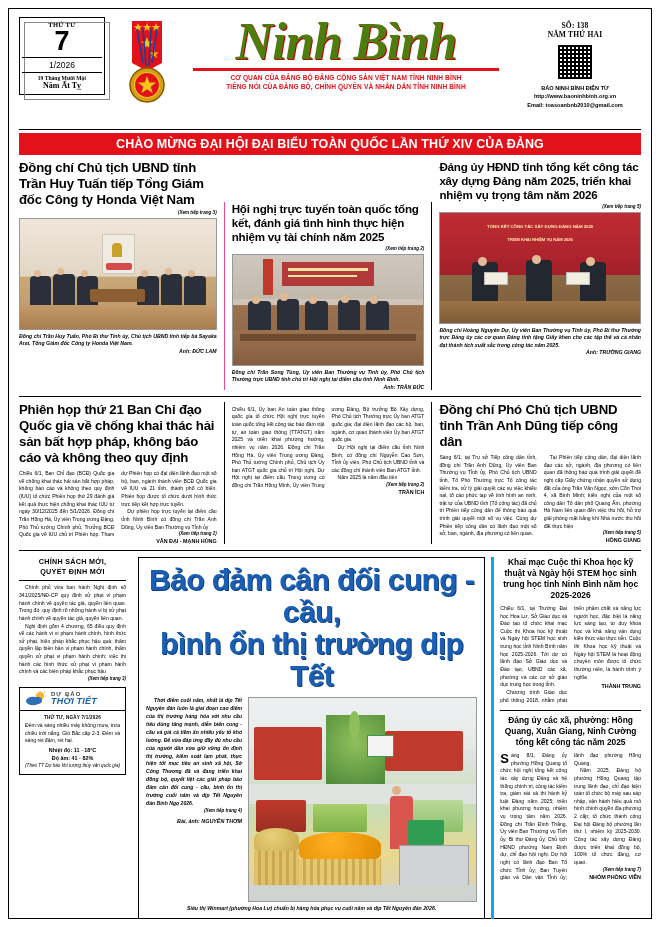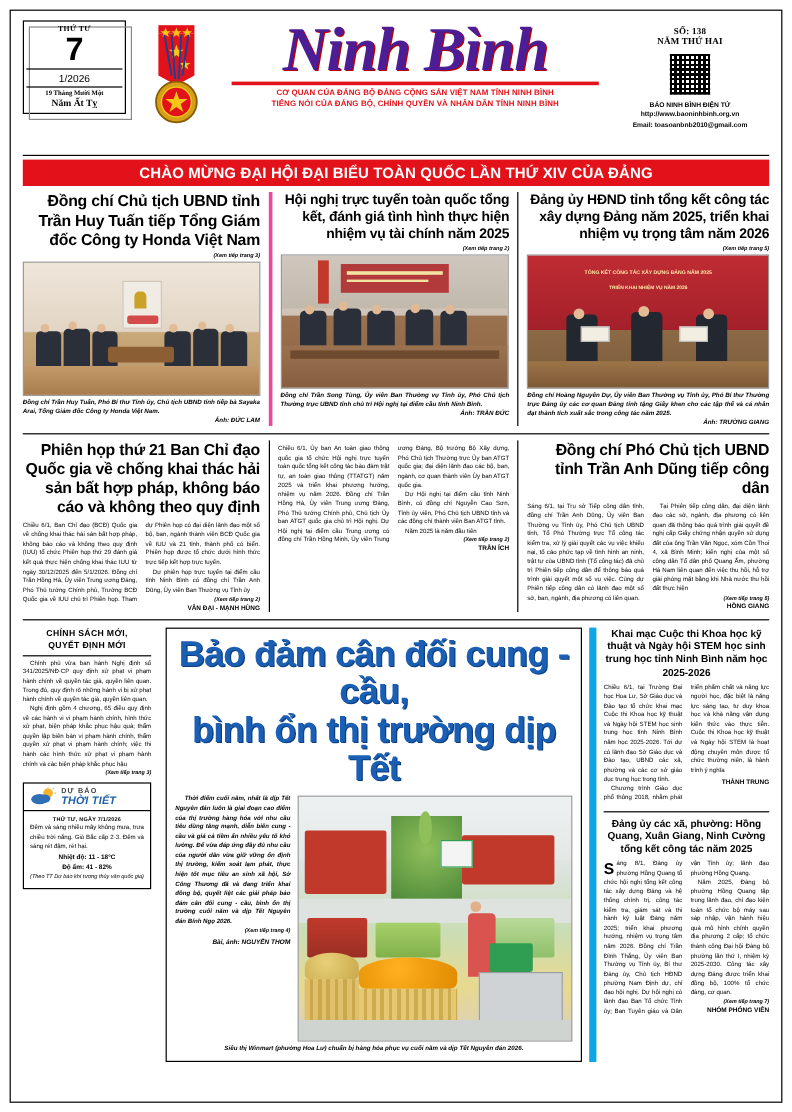--- a/index.html
+++ b/index.html
@@ -14,45 +14,45 @@
   .datecard:before{content:"";position:absolute;left:4px;top:4px;width:100%;height:100%;border:1px solid #888;z-index:-1;}
   .dc-dow{font-size:6.5px;font-weight:bold;font-family:"Liberation Serif",serif;letter-spacing:.3px;}
   .dc-num{font-size:27px;font-weight:bold;line-height:.95;font-family:"Liberation Sans",sans-serif;padding:1px 0 2px;border-bottom:1px solid #000;}
   .dc-my{font-size:8.5px;font-weight:normal;padding-top:2px;border-bottom:1px solid #000;padding-bottom:2px;}
   .dc-lunar1{font-size:5.6px;font-family:"Liberation Serif",serif;font-weight:bold;padding-top:2px;}
   .dc-lunar2{font-size:8px;font-family:"Liberation Serif",serif;font-weight:bold;}
 
   .emblem{width:72px;flex:0 0 72px;display:flex;align-items:flex-start;justify-content:center;padding-top:2px;}
 
   .titleblock{flex:1 1 auto;text-align:center;padding:0 4px;}
-  .paper-title{font-family:"Liberation Serif",serif;font-weight:bold;font-style:italic;color:#4c1d95;font-size:52px;line-height:.95;letter-spacing:-1px;margin:0;text-shadow:1px 1px 0 #b00;}
+  .paper-title{font-family:"Liberation Serif",serif;font-weight:bold;font-style:italic;color:#4d7c0f;font-size:52px;line-height:.95;letter-spacing:-1px;margin:0;text-shadow:1px 1px 0 #b00;}
   .rule-red{height:3px;background:#e3121a;margin:2px 6px 3px;}
   .sub1,.sub2{font-size:6.6px;font-weight:bold;color:#e3121a;letter-spacing:.1px;line-height:1.25;}
 
   .infoblock{width:132px;flex:0 0 132px;text-align:center;font-family:"Liberation Serif",serif;padding-top:4px;}
   .iss{font-size:7.5px;font-weight:bold;letter-spacing:.2px;}
   .qr{width:34px;height:34px;margin:4px auto 3px;background:
       repeating-linear-gradient(90deg,#000 0 2px,#fff 2px 4px),
       repeating-linear-gradient(0deg,#000 0 2px,transparent 2px 4px);
       background-blend-mode:multiply;border:2px solid #fff;outline:1px solid #fff;}
   .elec{font-size:5.6px;font-weight:bold;font-family:"Liberation Sans",sans-serif;line-height:1.5;}
 
   .hr-thin{border-top:1px solid #000;margin:0 10px;}
 
   
   .banner{background:#e3121a;color:#fff;text-align:center;font-weight:bold;font-size:12.5px;letter-spacing:.1px;padding:3.5px 0 4px;margin:3px 10px 0;}
 
   
   .row1{display:flex;margin:5px 10px 0;}
   .col{box-sizing:border-box;}
   .c1{width:206px;padding-right:7px;}
-  .c2{width:210px;padding:0 7px;border-left:3px solid #ec4899;border-right:1px solid #000;}
+  .c2{width:210px;padding:0 7px;border-left:1px solid #ec4899;border-right:1px solid #000;margin-top:42px;}
   .c3{width:210px;padding-left:7px;}
 
-  .hl{font-weight:bold;text-align:right;line-height:1.22;font-size:13.2px;letter-spacing:-.2px;}
+  .hl{font-weight:bold;text-align:left;line-height:1.22;font-size:13.2px;letter-spacing:-.2px;}
   .hl.sm{font-size:11.6px;}
   .contd{font-size:4.6px;font-weight:bold;text-align:right;font-style:italic;margin-top:2px;}
   .photo{width:100%;height:112px;margin-top:3px;border:1px solid #999;box-sizing:border-box;position:relative;overflow:hidden;}
   .cap{font-size:5.2px;font-weight:bold;font-style:italic;line-height:1.42;text-align:justify;margin-top:3px;}
   .credit{font-size:5.2px;font-weight:bold;text-align:right;font-style:italic;}
 
   
   .ph-meeting{background:linear-gradient(180deg,#e8ded2 0%,#ddd0bf 52%,#c9a878 53%,#b8946a 100%);}
   .ph-conf{background:linear-gradient(180deg,#d8cfc6 0%,#cfc3b6 45%,#9b7250 46%,#8a6342 100%);}
   .ph-award{background:linear-gradient(180deg,#b3232b 0%,#9c1d26 55%,#8c6a46 56%,#7a5a3a 100%);}
@@ -70,21 +70,21 @@
   .twocol{column-count:2;column-gap:7px;column-rule:0;margin-top:4px;}
   .bt{font-size:5.1px;line-height:1.5;text-align:justify;margin:0;}
   .bt+.bt{text-indent:6px;}
   .byline{font-size:5.4px;font-weight:bold;text-align:right;margin-top:2px;}
   .seemore{font-size:4.5px;font-style:italic;font-weight:bold;text-align:right;}
 
   
   .row3{display:flex;margin:6px 10px 0;}
   .r3c1{width:117px;padding-right:6px;}
   .r3c2{width:372px;padding:0 6px;}
-  .r3c3{width:155px;padding-left:6px;border-left:6px solid #0ea5e9;}
+  .r3c3{width:155px;padding-left:6px;border-left:3px solid #0ea5e9;}
 
   .boxhd{text-align:center;font-size:7.2px;font-weight:bold;letter-spacing:.3px;line-height:1.4;border-bottom:1px solid #000;padding-bottom:3px;margin-bottom:3px;}
   .policy p{font-size:5.1px;line-height:1.5;text-align:justify;margin:0;text-indent:6px;}
 
   .weatherbox{border:1px solid #000;margin-top:6px;}
   .wx-hd{display:flex;align-items:center;gap:4px;padding:3px 5px;border-bottom:1px solid #000;}
   .wx-title{font-size:9px;font-weight:bold;color:#2060a8;line-height:1.05;font-style:italic;letter-spacing:.2px;}
   .wx-title small{display:block;font-size:6px;color:#444;font-style:normal;letter-spacing:1px;}
   .wx-body{padding:4px 5px 5px;text-align:center;}
   .wx-date{font-size:4.6px;font-weight:bold;letter-spacing:.2px;}

